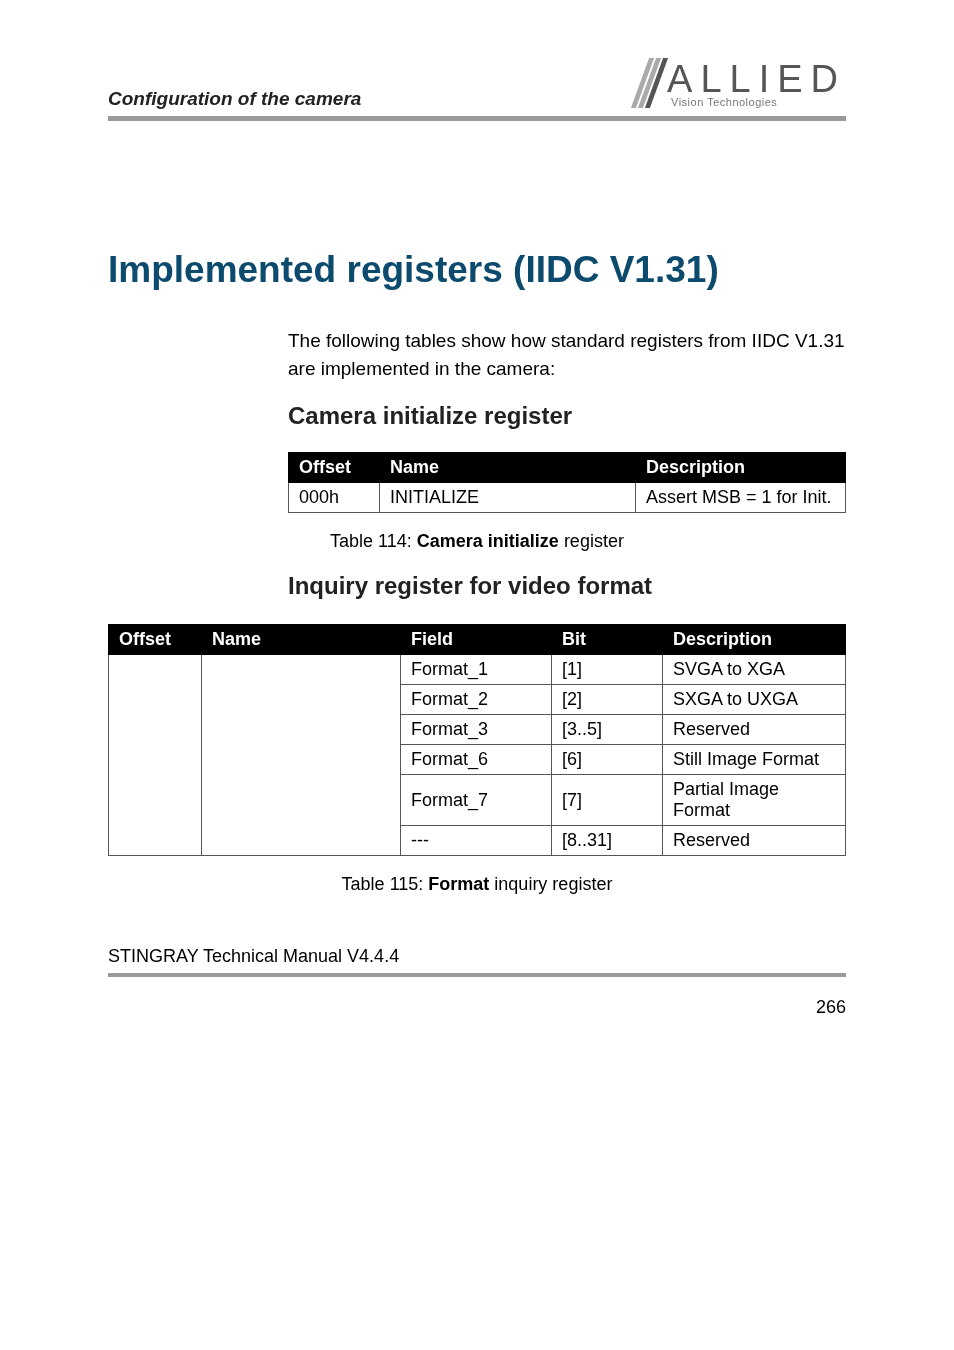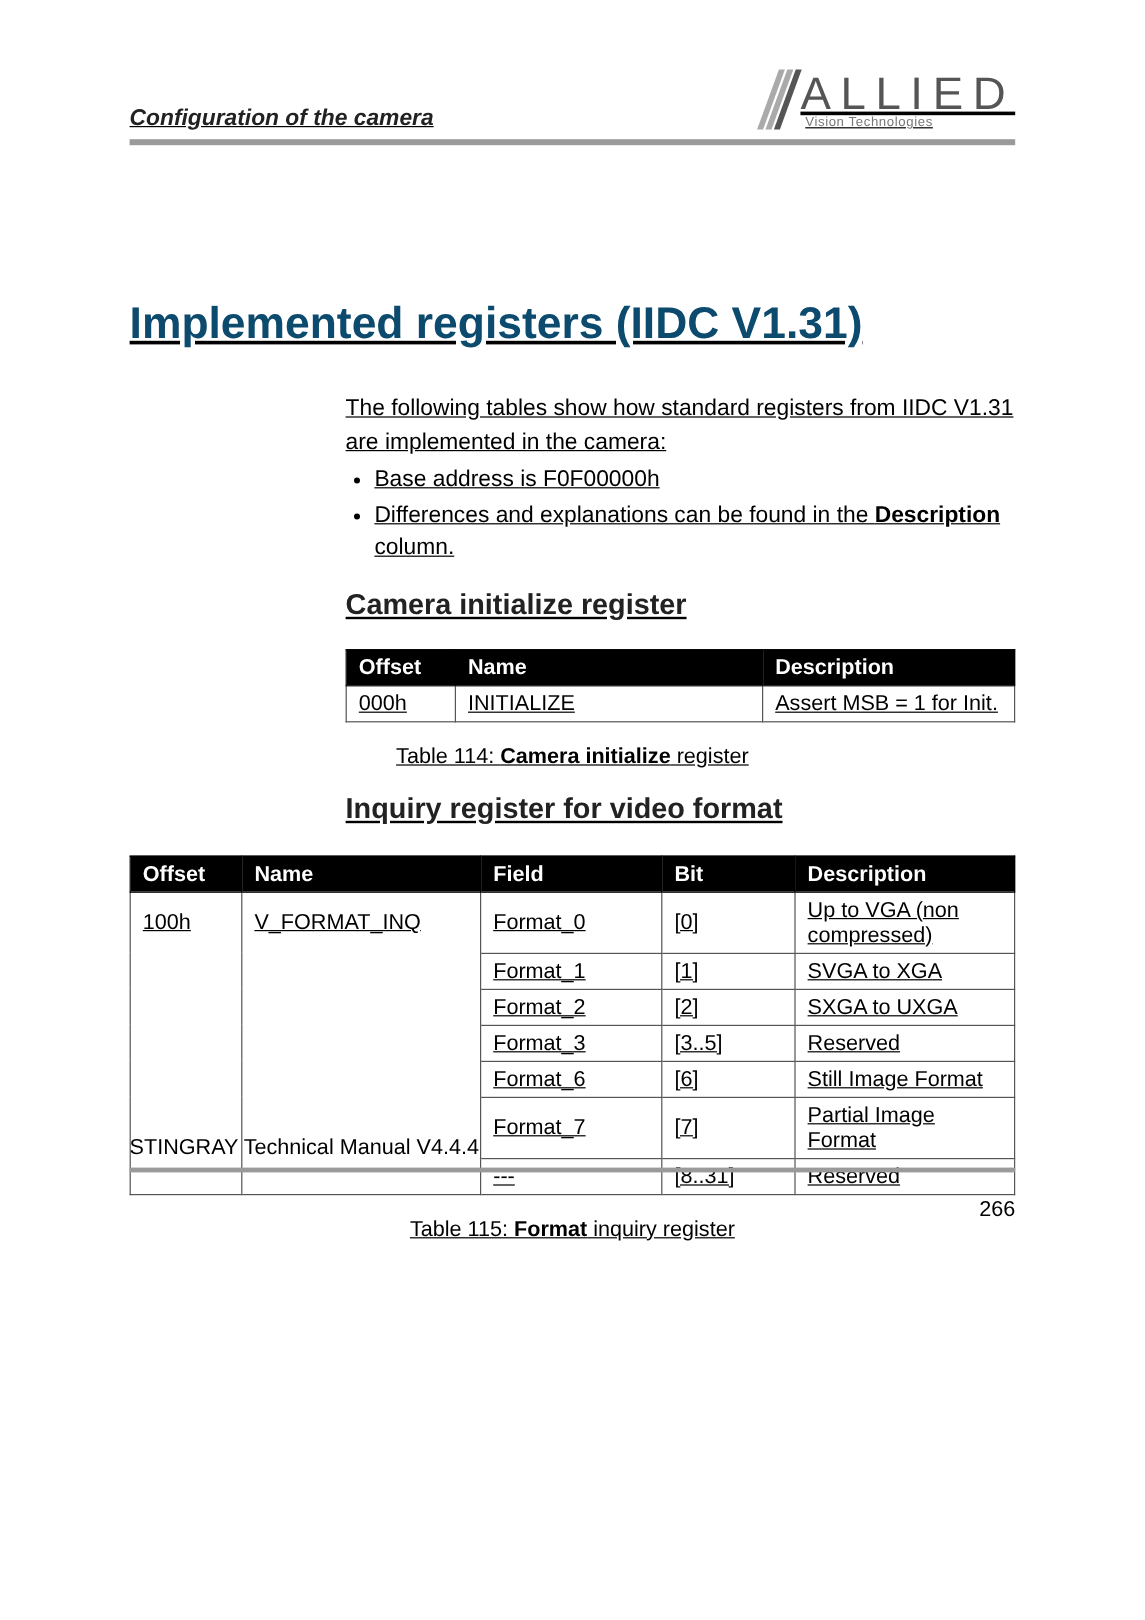--- a/index.html
+++ b/index.html
@@ -1,17 +1,17 @@
 <!DOCTYPE html>
 <html><head>
 <meta charset="utf-8">
 <style>
   @page { size: 954px 1350px; margin: 0; }
   html, body { margin: 0; padding: 0; font-family: "Segoe UI", "Frutiger", "Helvetica Neue", Arial, sans-serif; width: 954px; height: 1350px; background: #fff; color: #000; }
-  .page { width: 954px; height: 1068px; box-sizing: border-box; padding: 0 108px 0 108px; position: relative; text-decoration: underline; }
+  .page { width: 954px; height: 1068px; box-sizing: border-box; padding: 0 108px 0 108px; position: relative; }
 
   .header { display: flex; justify-content: space-between; align-items: flex-end; padding-top: 58px; }
   .header-title { font-style: italic; font-weight: 600; font-size: 19px; color: #222; }
   .header-rule { border-top: 5px solid #9a9a9a; margin-top: 6px; }
 
   .logo { display: flex; align-items: center; gap: 6px; }
   .logo-slashes { display: flex; height: 52px; align-items: stretch; }
   .slash { width: 5px; height: 50px; margin-right: 2px; background: #aaa; transform: skew(-20deg); }
   .slash.dark { background: #555; }
   .logo-text .logo-main { font-size: 38px; font-weight: 400; letter-spacing: 8px; color: #555; line-height: 1; text-align: center; }
@@ -68,26 +68,20 @@
         <div class="logo-sub">Vision Technologies</div>
       </div>
     </div>
   </div>
   <div class="header-rule"></div>
 
   <h1 class="section">Implemented registers (IIDC V1.31)</h1>
 
   <div class="body">
     <p>The following tables show how standard registers from IIDC V1.31 are implemented in the camera:</p>
-    <ul>
-      <li>Base address is F0F00000h</li>
-      <li>
-        <span>Differences and explanations can be found in the </span><strong>Description</strong><span> column.</span>
-      </li>
-    </ul>
   </div>
 
   <h2 class="sub">Camera initialize register</h2>
 
   <table class="t1">
     <tbody>
         <tr>
       <th>Offset</th>
       <th>Name</th>
       <th>Description</th>
@@ -106,27 +100,20 @@
   <h2 class="sub">Inquiry register for video format</h2>
 
   <table class="t2">
     <tbody>
         <tr>
       <th class="w-offset">Offset</th>
       <th class="w-name">Name</th>
       <th class="w-field">Field</th>
       <th class="w-bit">Bit</th>
       <th>Description</th>
-    </tr>
-    <tr>
-      <td class="nob-bottom">100h</td>
-      <td class="nob-bottom">V_FORMAT_INQ</td>
-      <td>Format_0</td>
-      <td>[0]</td>
-      <td>Up to VGA (non compressed)</td>
     </tr>
     <tr>
       <td class="nob-tb"></td>
           <td class="nob-tb"></td>
       <td>Format_1</td>
       <td>[1]</td>
       <td>SVGA to XGA</td>
     </tr>
     <tr>
       <td class="nob-tb"></td>

